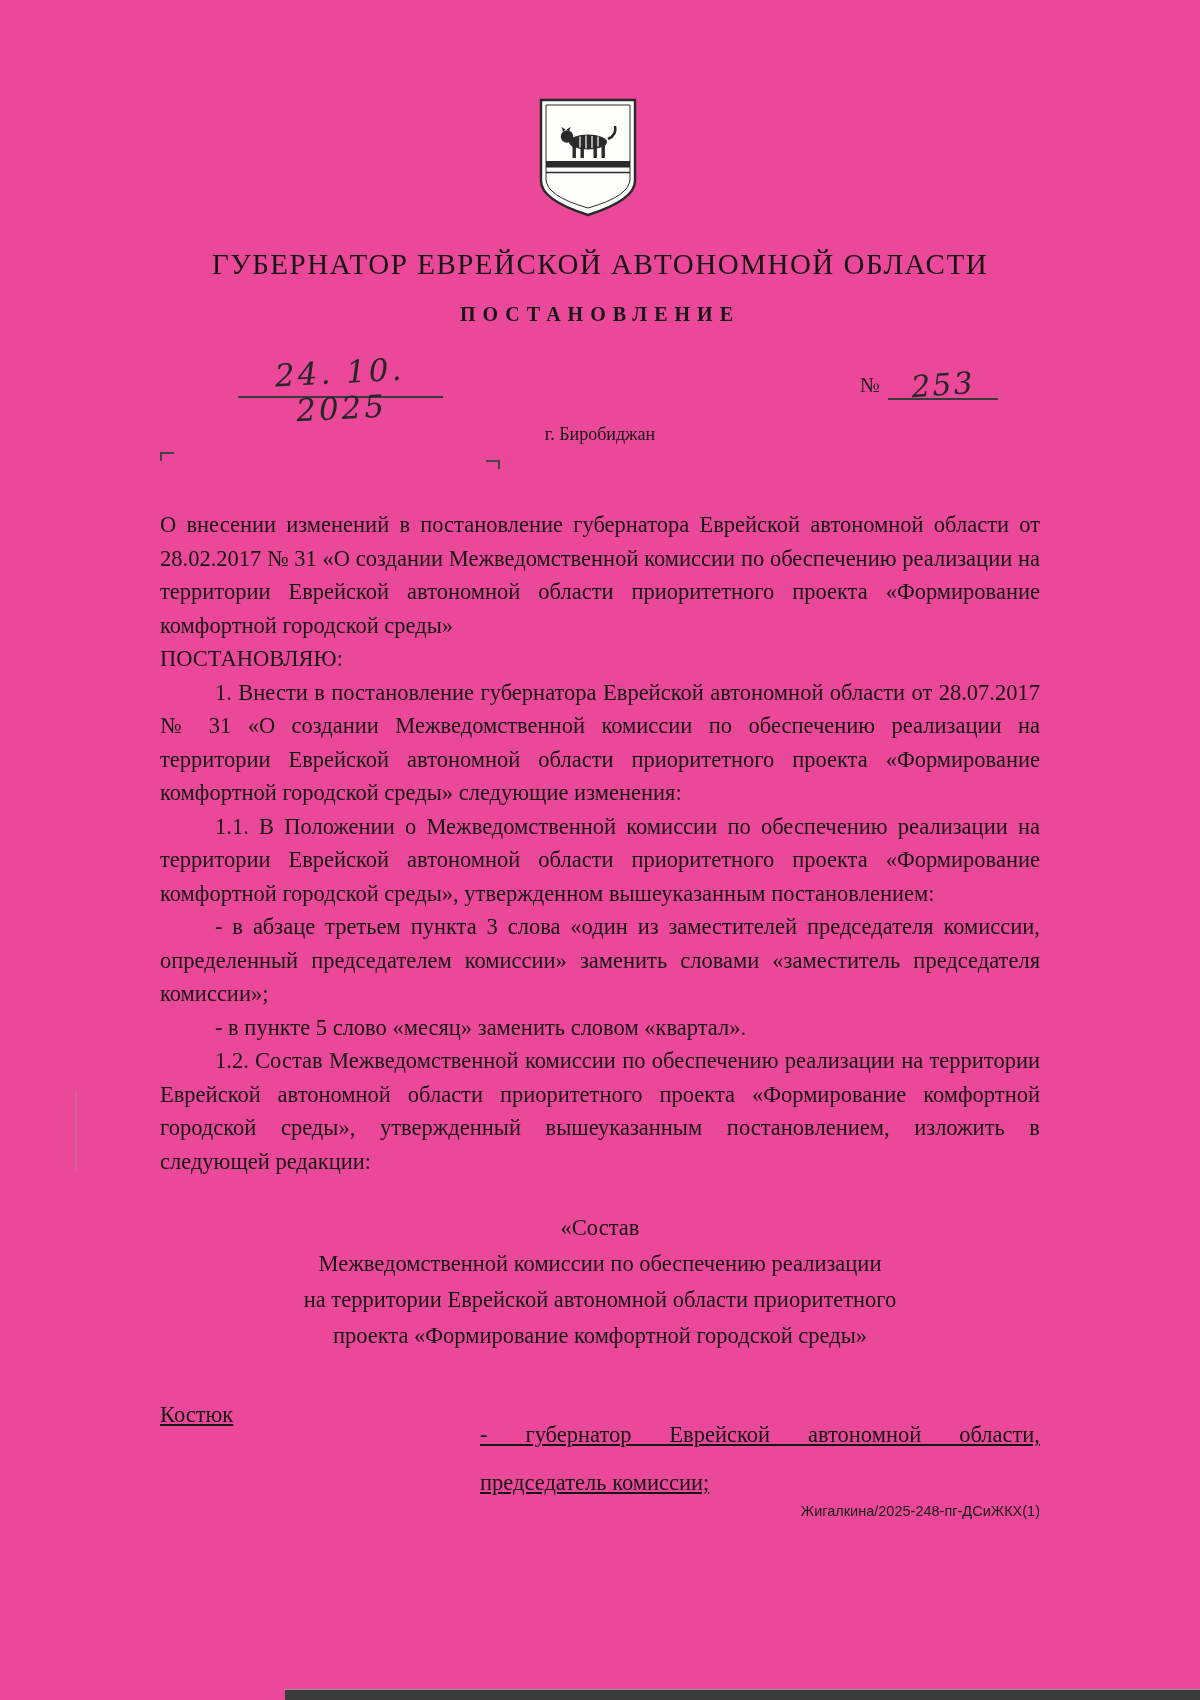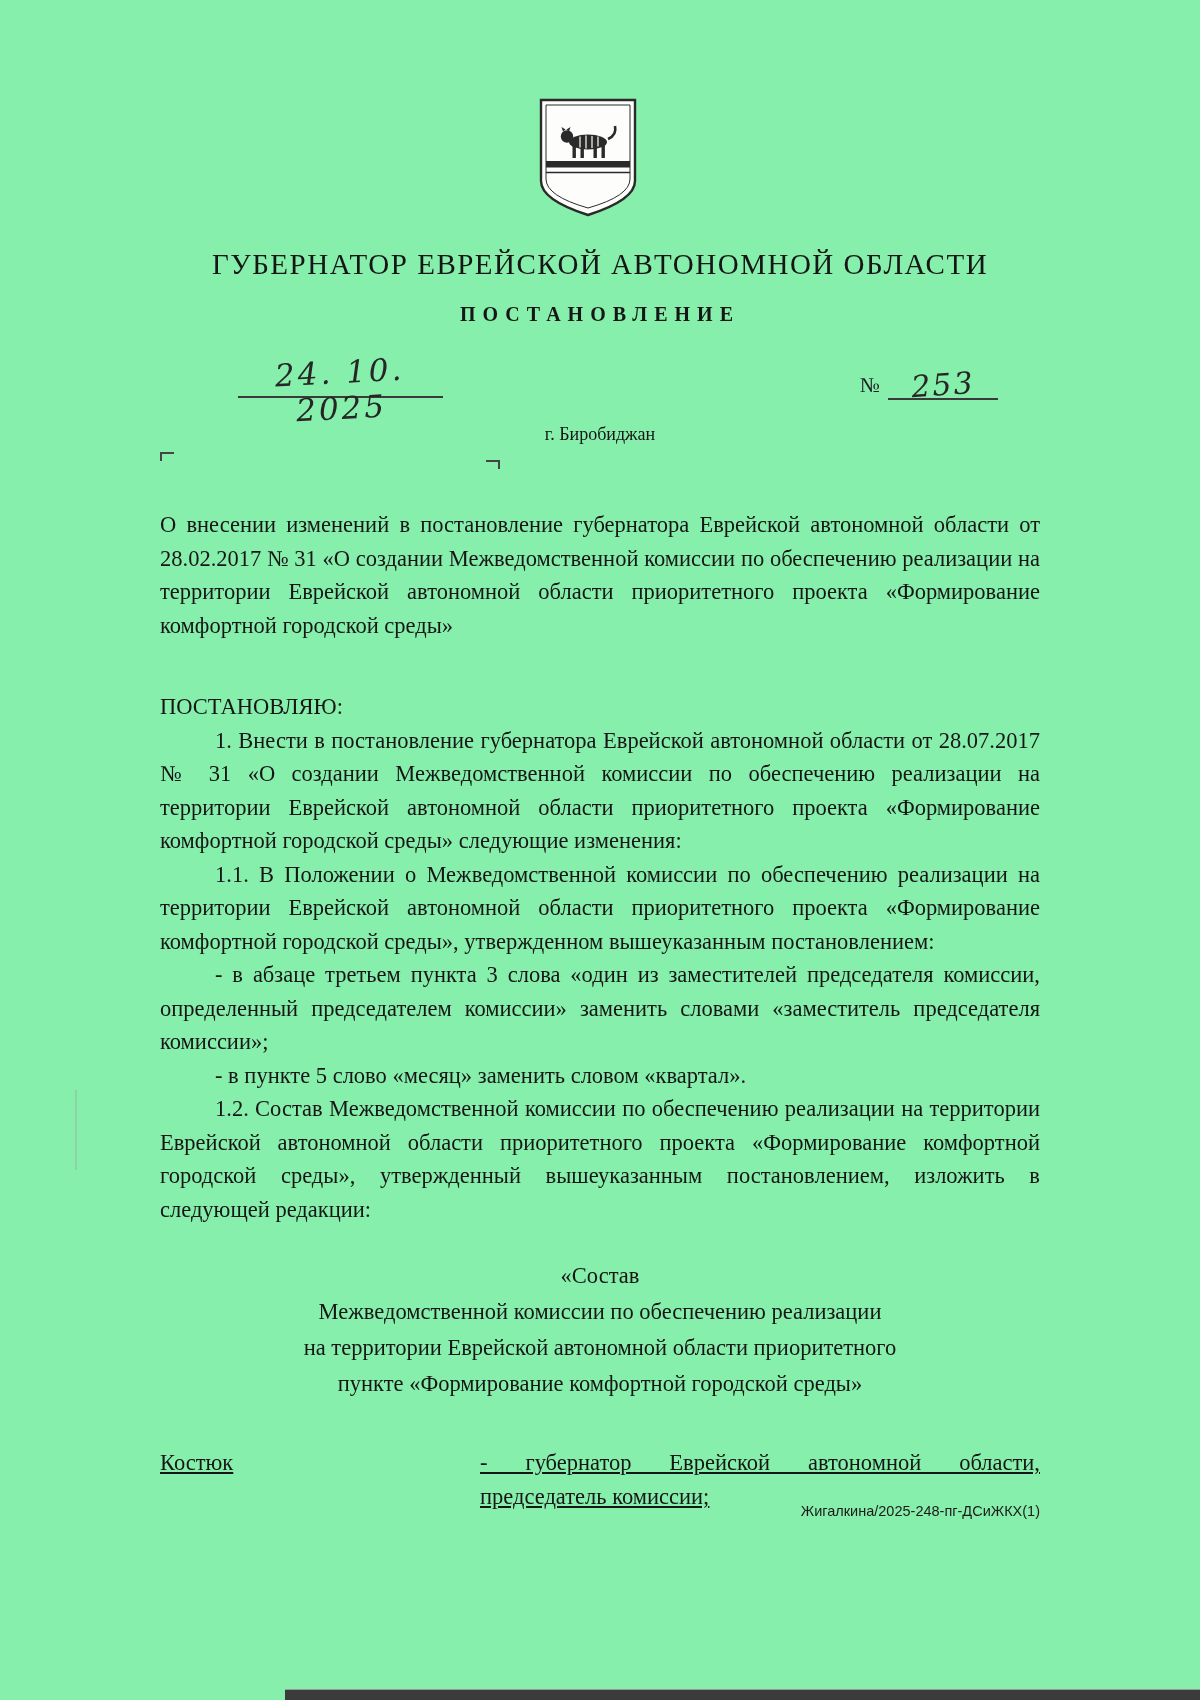--- a/index.html
+++ b/index.html
@@ -1,20 +1,20 @@
 <!DOCTYPE html>
 <html lang="ru"><head>
 <meta charset="utf-8">
 <style>
   * { margin:0; padding:0; box-sizing:border-box; }
   html,body { background:#ffffff; }
   .page {
     position:relative;
     width:1200px; height:1700px;
-    background:#86efac;
+    background:#ec4899;
     font-family:"Liberation Serif", serif;
     color:#161616;
     overflow:hidden;
   }
   .emblem {
     position:absolute; left:538px; top:98px;
     width:100px; height:120px;
   }
   .org-title {
     position:absolute; left:120px; top:248px; width:960px;
@@ -66,33 +66,33 @@
   .corner-mark.left  { left:160px; top:452px; border-left:2px solid #444; border-top:2px solid #444; }
   .corner-mark.right { left:486px; top:460px; border-right:2px solid #444; border-top:2px solid #444; }
   .content {
     position:absolute; left:160px; top:508px; width:880px;
     font-size:22.5px; line-height:33.5px;
   }
   .subject {
     text-align:justify;
     font-weight:500;
   }
-  .resolve { margin-top:48px; }
+  .resolve { }
   .para {
     text-align:justify;
     text-indent:55px;
   }
   .comp-heading {
     margin-top:32px;
     text-align:center;
     line-height:36px;
   }
   .member { display:flex; margin-top:44px;text-decoration:underline; }
   .member-name { width:320px; line-height:34px; }
-  .member-role { flex:1; text-align:justify; line-height:34px; }
+  .member-role { flex:1; text-align:justify; line-height:48px;margin-top:13px; }
   .footer-ref {
     position:absolute; left:160px; top:1503px; width:880px;
     text-align:right;
     font-family:"Liberation Sans", sans-serif;
     font-size:14.5px; color:#1b1b1b;
   }
   .scan-bar {
     position:absolute; left:285px; right:0; bottom:0;
     height:10px; background:#3b3b3b;
     box-shadow:0 -1px 0 #9a9a9a;
@@ -150,21 +150,21 @@
     <p class="para">1. Внести в постановление губернатора Еврейской автономной области от 28.07.2017 № 31 «О создании Межведомственной комиссии по обеспечению реализации на территории Еврейской автономной области приоритетного проекта «Формирование комфортной городской среды» следующие изменения:</p>
     <p class="para">1.1. В Положении о Межведомственной комиссии по обеспечению реализации на территории Еврейской автономной области приоритетного проекта «Формирование комфортной городской среды», утвержденном вышеуказанным постановлением:</p>
     <p class="para">- в абзаце третьем пункта 3 слова «один из заместителей председателя комиссии, определенный председателем комиссии» заменить словами «заместитель председателя комиссии»;</p>
     <p class="para">- в пункте 5 слово «месяц» заменить словом «квартал».</p>
     <p class="para">1.2. Состав Межведомственной комиссии по обеспечению реализации на территории Еврейской автономной области приоритетного проекта «Формирование комфортной городской среды», утвержденный вышеуказанным постановлением, изложить в следующей редакции:</p>
 
     <div class="comp-heading">
       <div>«Состав</div>
       <div>Межведомственной комиссии по обеспечению реализации</div>
       <div>на территории Еврейской автономной области приоритетного</div>
-      <div>пункте «Формирование комфортной городской среды»</div>
+      <div>проекта «Формирование комфортной городской среды»</div>
     </div>
 
     <div class="member">
       <div class="member-name">
         <div>Костюк</div>
       </div>
       <div class="member-role">- губернатор Еврейской автономной области, председатель комиссии;</div>
     </div>
 
   </div>

